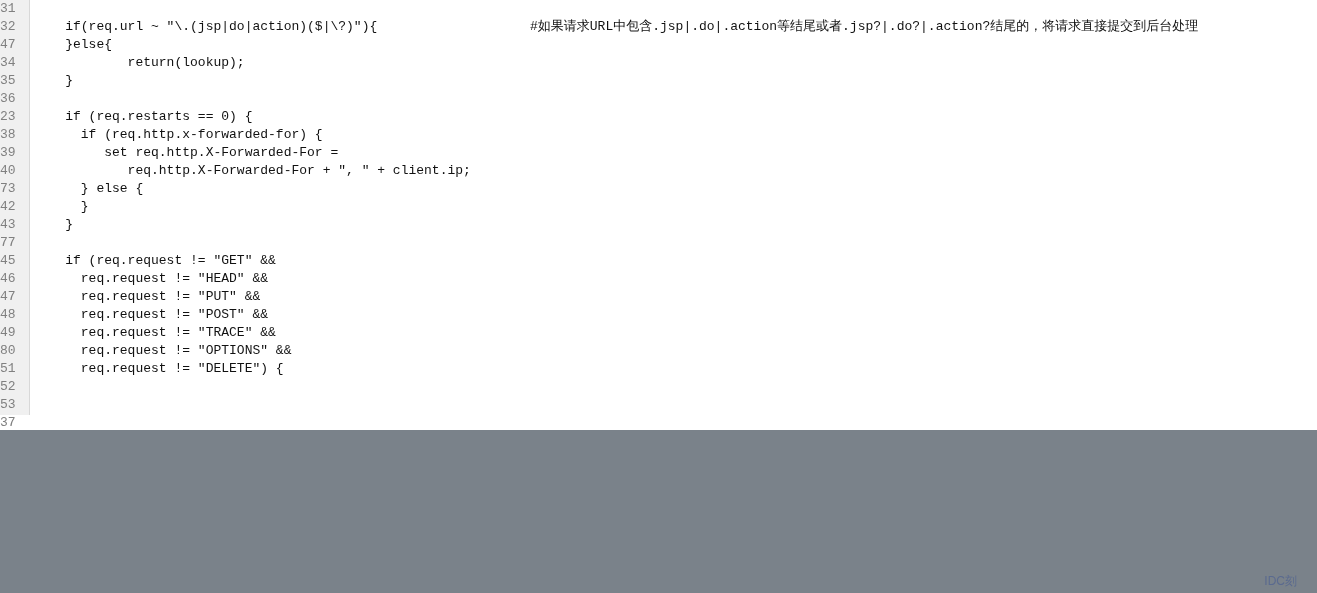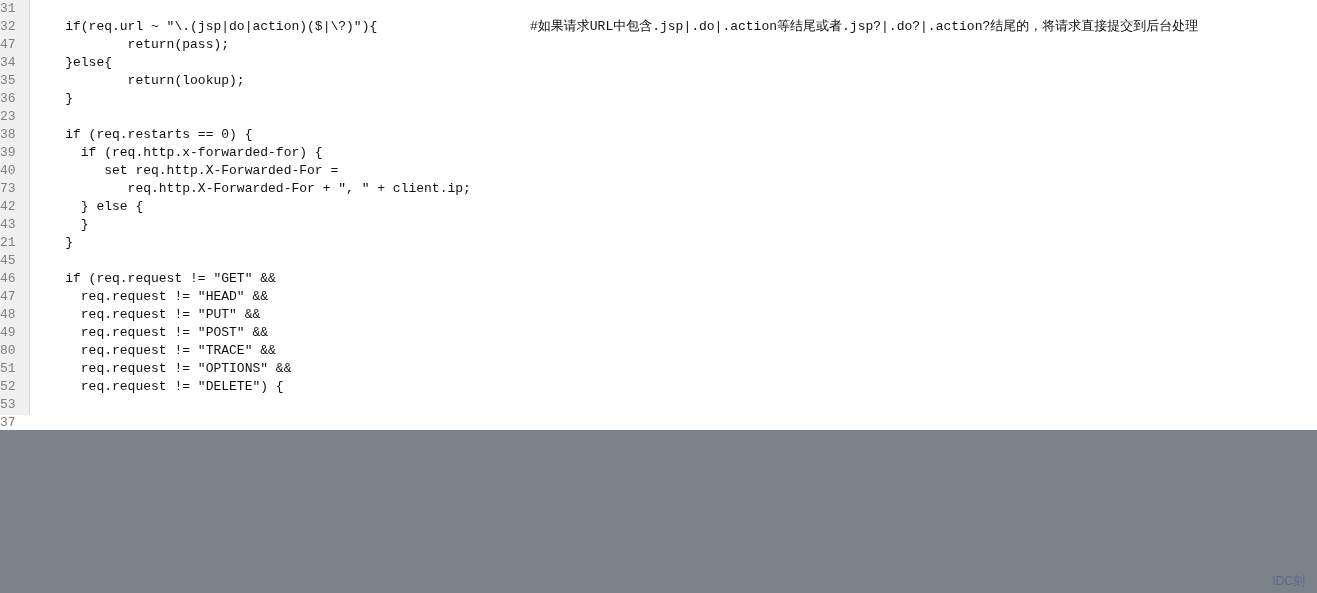--- a/index.html
+++ b/index.html
@@ -64,21 +64,21 @@
     .line-54-gray {
       position: absolute;
       left: 95px;
       top: 0;
       right: 0;
       bottom: 0;
       background: #7a828a;
     }
     .watermark {
       position: absolute;
-      right: 12px;
+      right: 20px;
       bottom: 3px;
       color: #5a6a8f;
       font-size: 12px;
       font-family: Arial, sans-serif;
       z-index: 10;
     }
     .comment-cn {
       position: absolute;
       left: 500px;
     }
@@ -94,36 +94,35 @@
     <div class="gutter-line">34</div>
     <div class="gutter-line">35</div>
     <div class="gutter-line">36</div>
     <div class="gutter-line">23</div>
     <div class="gutter-line">38</div>
     <div class="gutter-line">39</div>
     <div class="gutter-line">40</div>
     <div class="gutter-line">73</div>
     <div class="gutter-line">42</div>
     <div class="gutter-line">43</div>
-    <div class="gutter-line">21</div>
+    <div class="gutter-line">77</div>
     <div class="gutter-line">45</div>
     <div class="gutter-line">46</div>
     <div class="gutter-line">47</div>
     <div class="gutter-line">48</div>
     <div class="gutter-line">49</div>
     <div class="gutter-line">80</div>
     <div class="gutter-line">51</div>
     <div class="gutter-line">52</div>
     <div class="gutter-line">53</div>
     <div class="gutter-line">37</div>
   </div>
   <div class="code-area">
     <div class="code-line"></div>
     <div class="code-line"><span>    if(req.url ~ "\.(jsp|do|action)($|\?)"){</span><span class="comment-cn">#如果请求URL中包含.jsp|.do|.action等结尾或者.jsp?|.do?|.action?结尾的，将请求直接提交到后台处理</span></div>
-    <div class="code-line">            return(pass);</div>
     <div class="code-line">    }else{</div>
     <div class="code-line">            return(lookup);</div>
     <div class="code-line">    }</div>
     <div class="code-line"></div>
     <div class="code-line">    if (req.restarts == 0) {</div>
     <div class="code-line">      if (req.http.x-forwarded-for) {</div>
     <div class="code-line">         set req.http.X-Forwarded-For =</div>
     <div class="code-line">            req.http.X-Forwarded-For + ", " + client.ip;</div>
     <div class="code-line">      } else {</div>
     <div class="code-line">      }</div>

